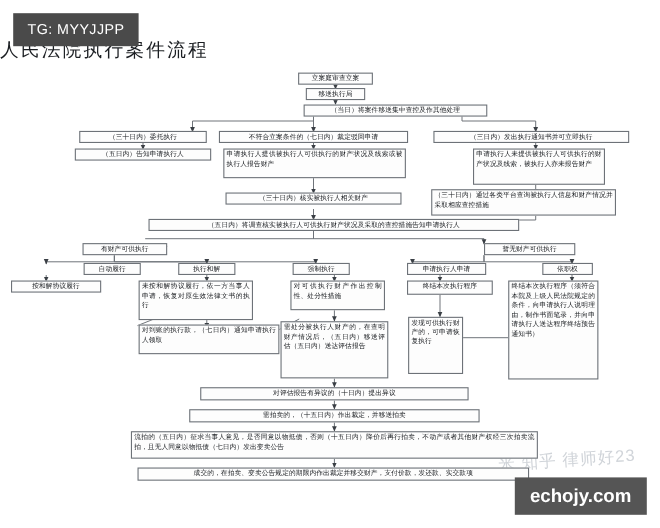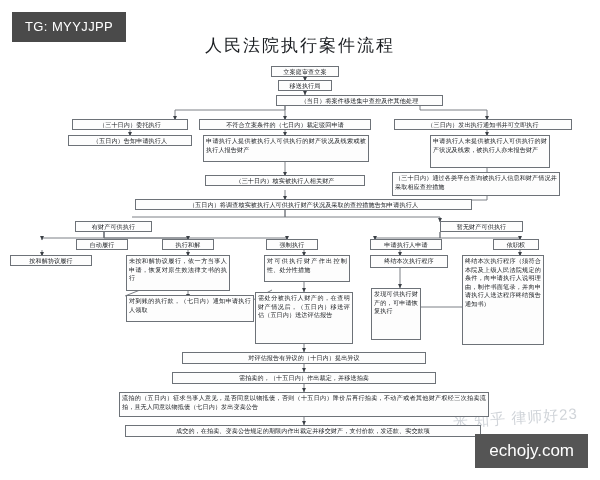--- a/index.html
+++ b/index.html
@@ -20,32 +20,33 @@
     letter-spacing:.4px;
     z-index:40;
   }
   .echo-badge{
     position:absolute;right:12px;bottom:12px;
     background:#555555;color:#ffffff;
     font-family:"Liberation Sans","DejaVu Sans",sans-serif;
     font-size:17px;line-height:1;
     padding:8px 14px 9px 14px;
     z-index:40;
+    font-weight:bold;
   }
   .watermark{
     position:absolute;right:22px;bottom:52px;
     font-family:"Liberation Sans","DejaVu Sans",sans-serif;
     font-size:15px;color:rgba(150,160,170,.45);
     letter-spacing:1px;
     transform:rotate(-4deg);
     z-index:5;pointer-events:none;white-space:nowrap;
   }
   .chart-title{
     position:absolute;left:0;right:0;top:34px;
-    text-align:center;
+    text-align:left;
     font-size:17px;
     letter-spacing:2px;
     color:#1b1e22;
     z-index:10;
   }
   .canvas{position:absolute;left:0;top:0;width:600px;height:480px;}
   svg.lines{position:absolute;left:0;top:0;width:600px;height:480px;z-index:1;}
   .node{
     position:absolute;
     box-sizing:border-box;

